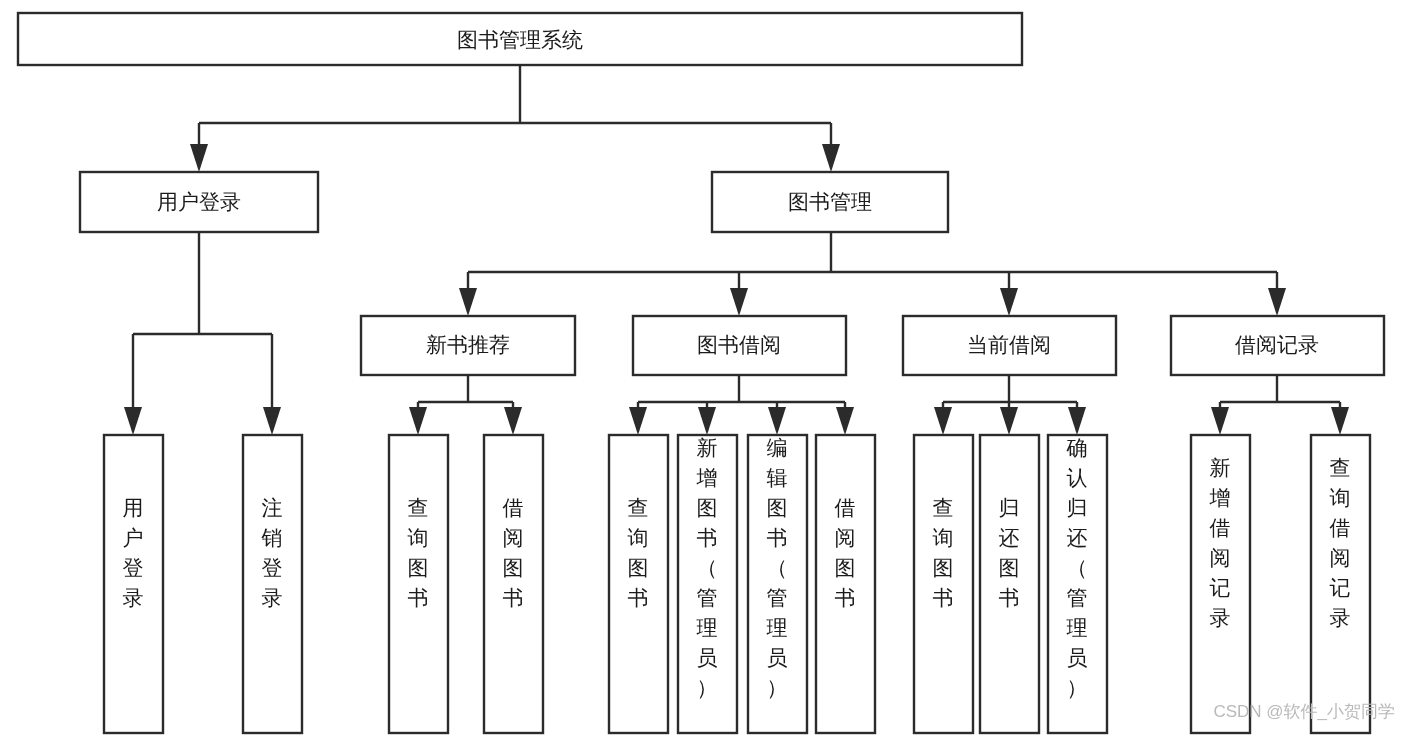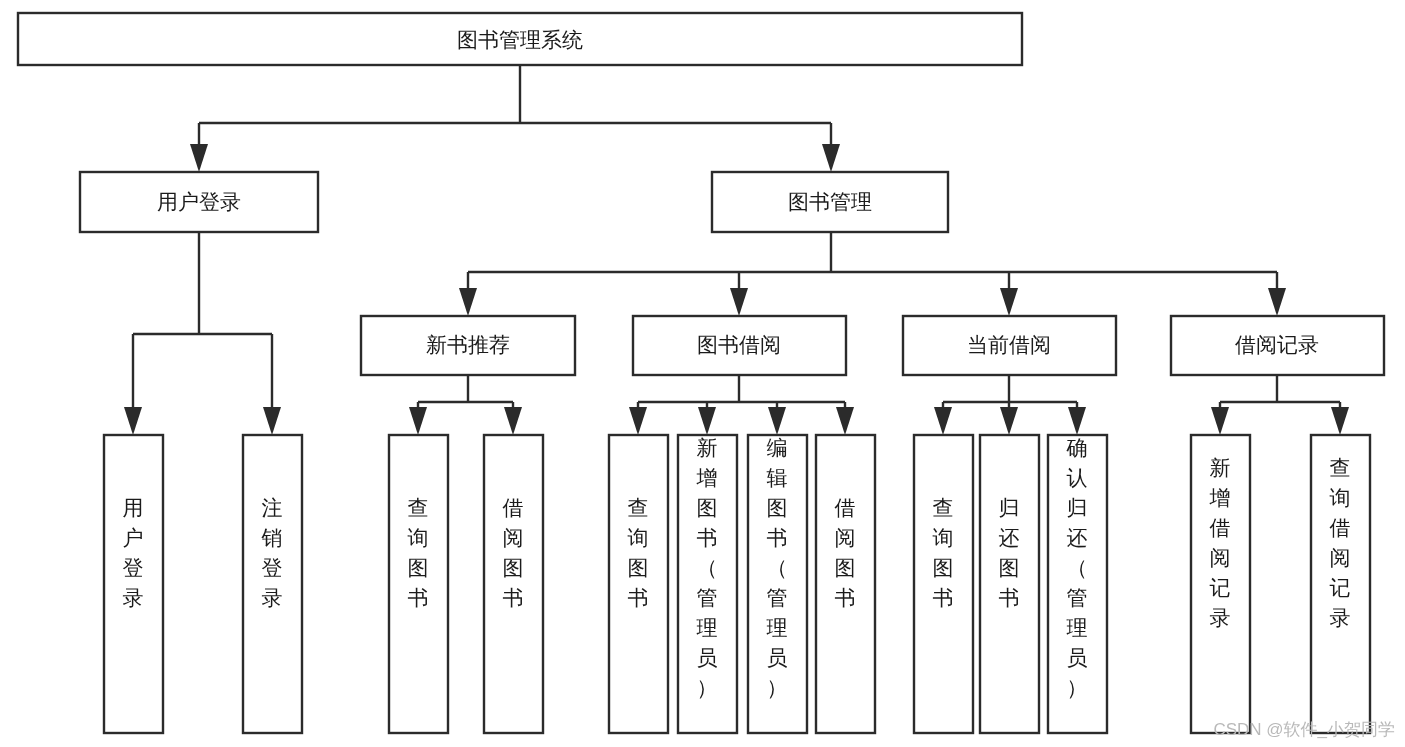--- a/index.html
+++ b/index.html
@@ -46,21 +46,21 @@
   }
   .node-label-v {
     font-family: "Liberation Sans", "DejaVu Sans", sans-serif;
     font-size: 21px;
     fill: #1b1b1b;
     text-anchor: middle;
   }
   .watermark {
     position: absolute;
     right: 10px;
-    bottom: 6px;
+    bottom: 24px;
     font-family: "Liberation Sans", "DejaVu Sans", sans-serif;
     font-size: 17px;
     color: #b9b9b9;
     white-space: nowrap;
     pointer-events: none;
   }
 </style>
 </head>
 <body>
 

